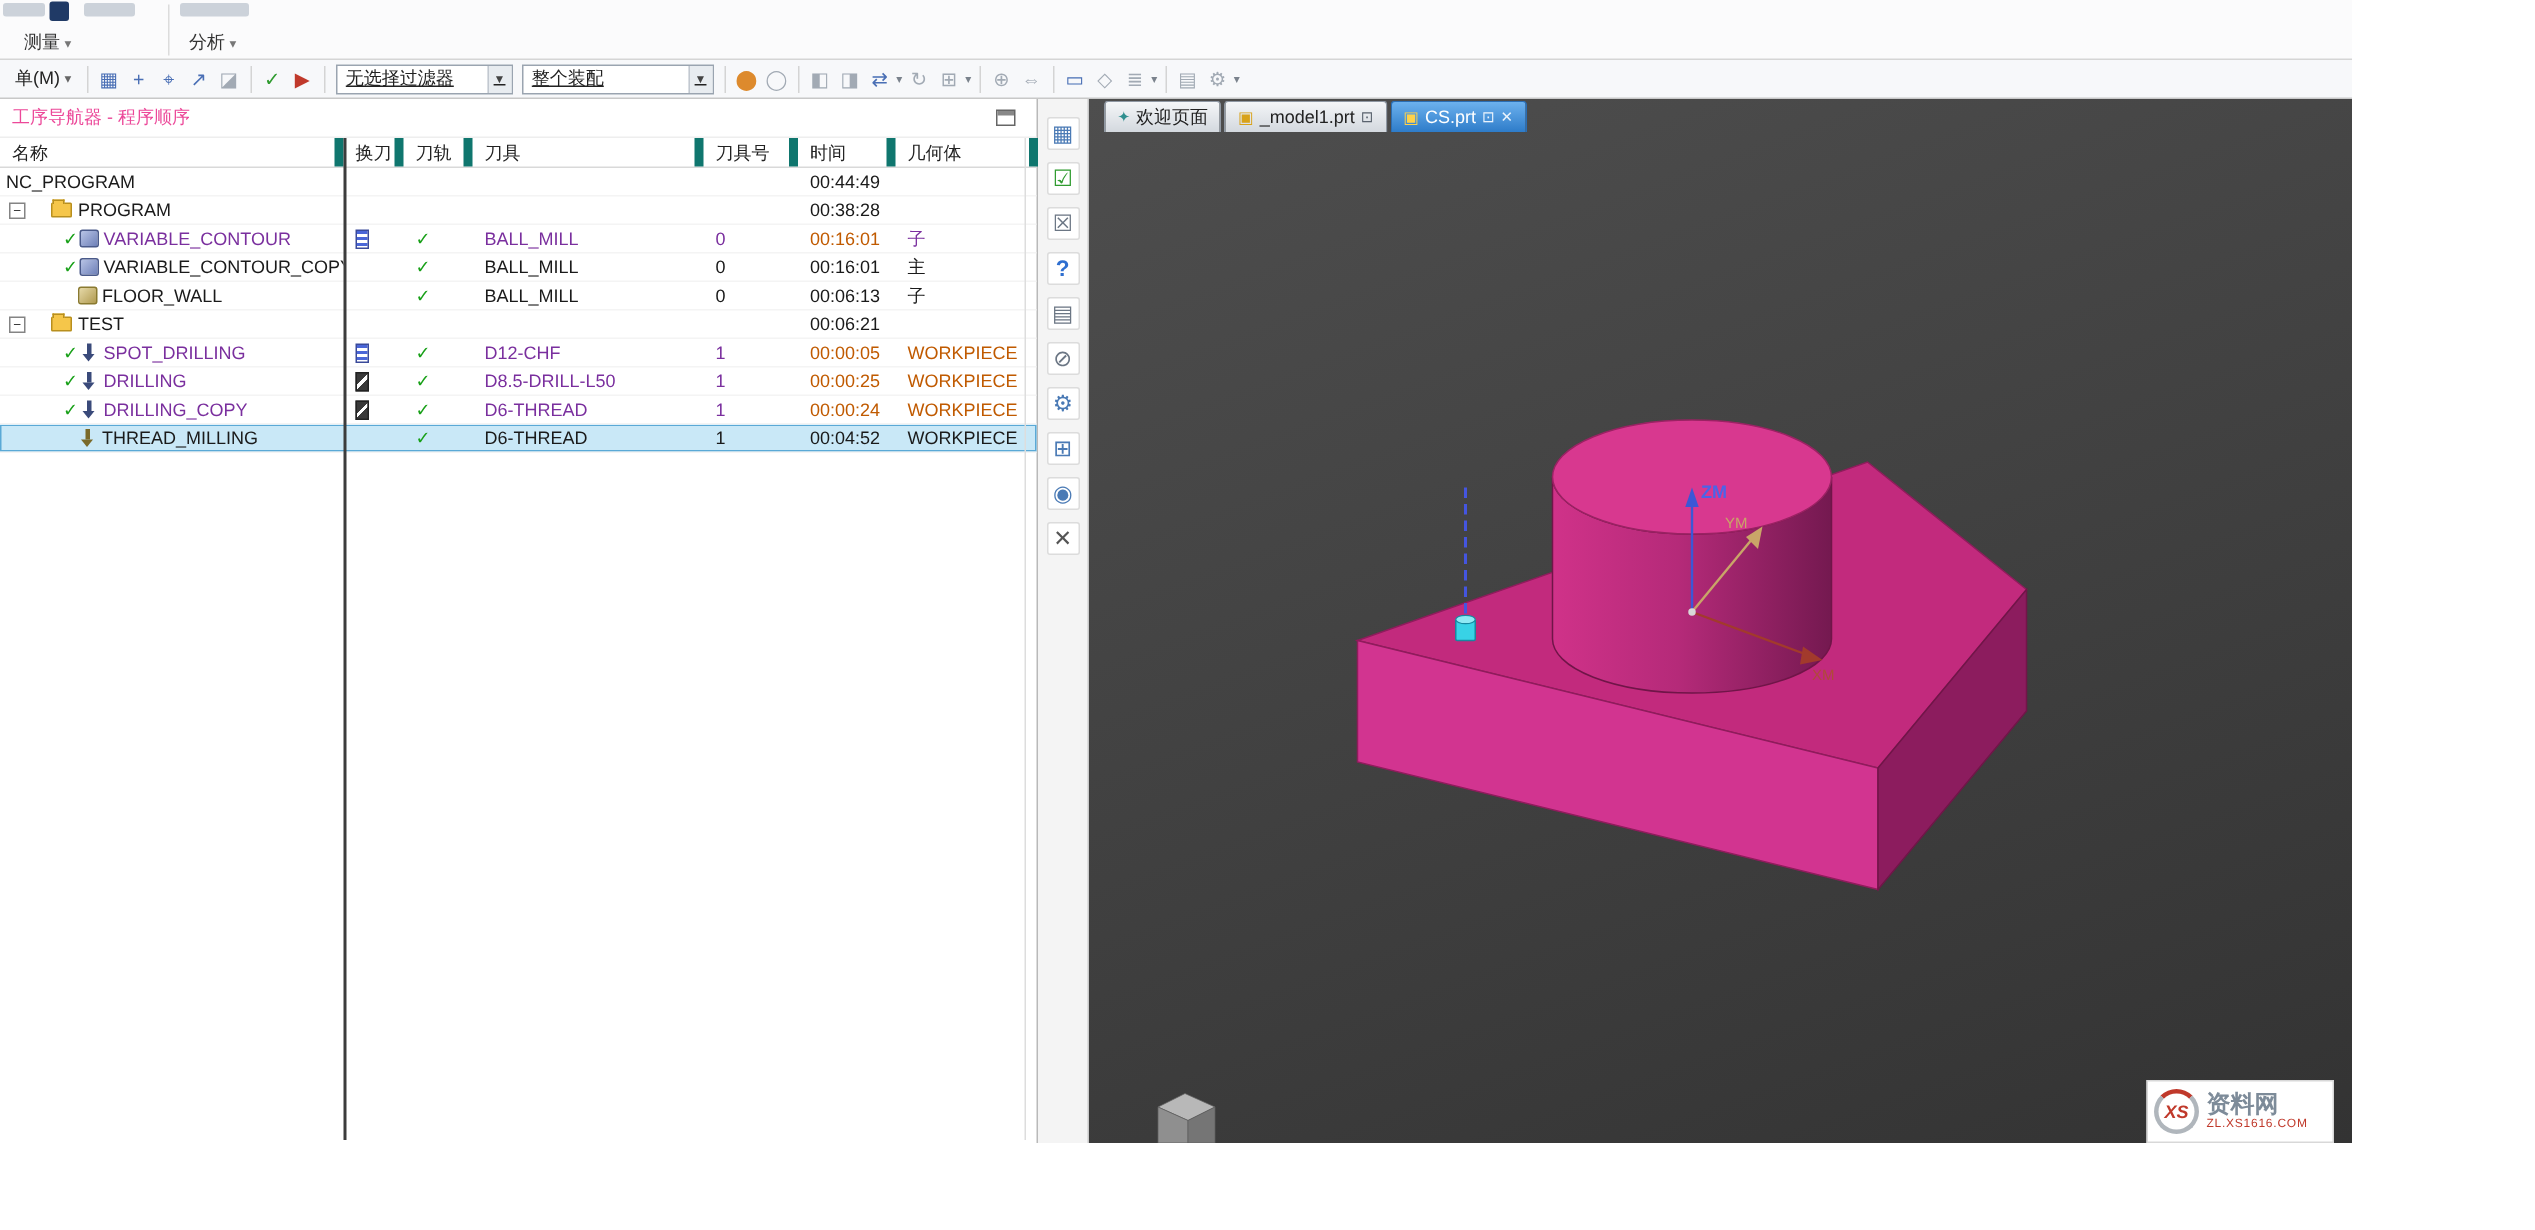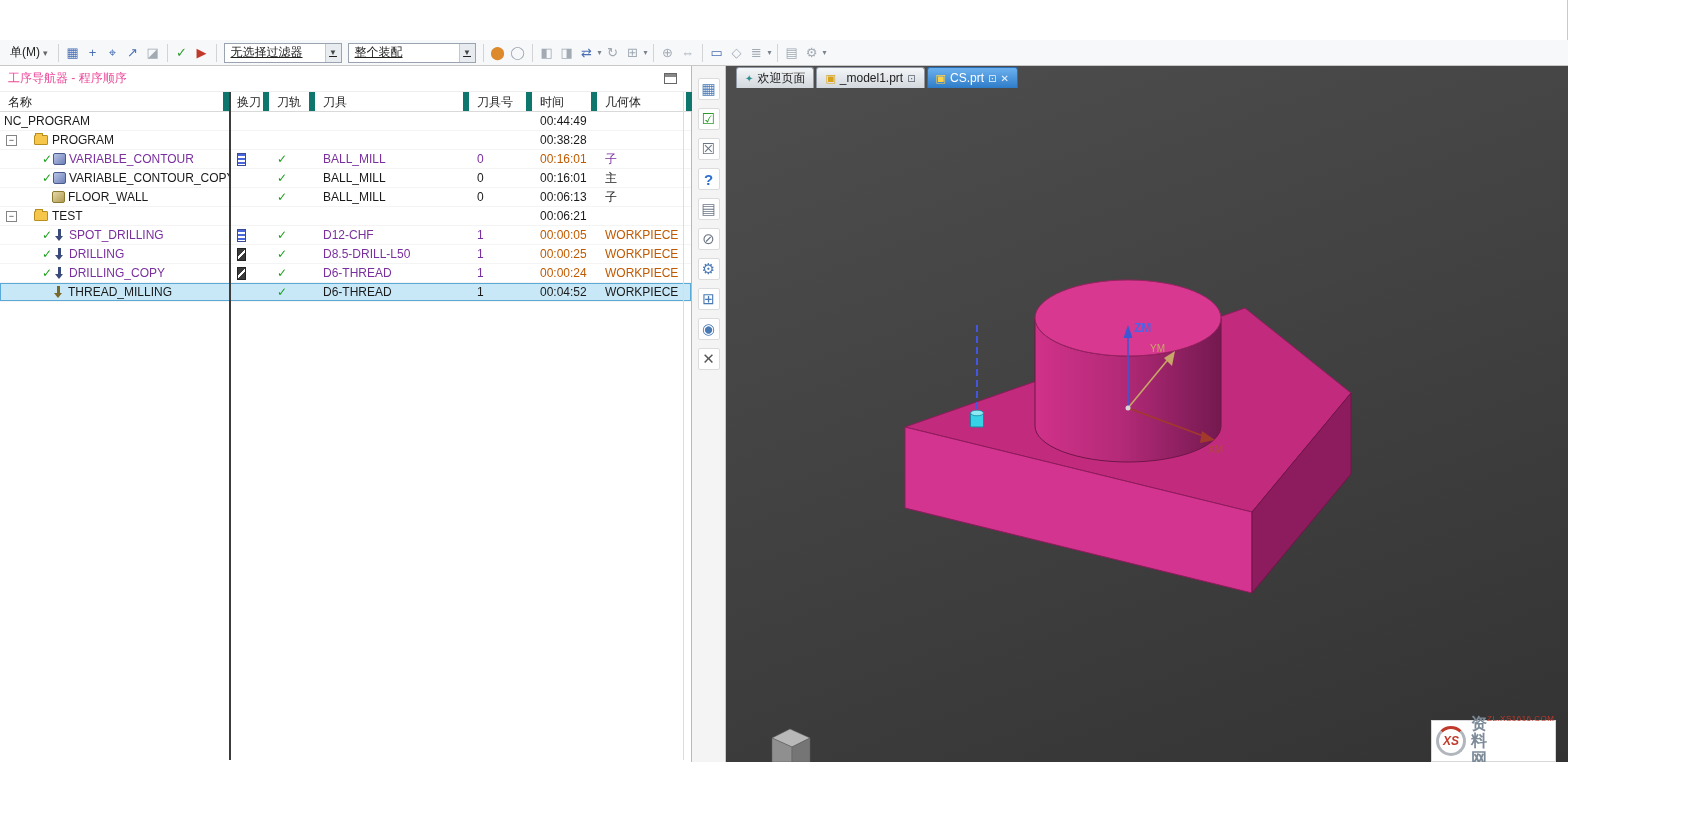--- a/index.html
+++ b/index.html
@@ -74,30 +74,39 @@
   .tab { height:21px; display:flex; align-items:center; gap:4px; padding:0 8px; font-size:12px; color:#222; background:linear-gradient(#f4f6f8,#d3d8de); border:1px solid #8f98a3; border-bottom:none; border-radius:3px 3px 0 0; cursor:default; }
   .tab.active { background:linear-gradient(#6cb1ee,#2e7cc9); color:#ffffff; border-color:#2a6eb5; }
   .tab .tico-part { color:#d8a21a; font-size:11px; }
   .tab .tglyph { font-size:10px; color:#5a636e; }
   .tab.active .tglyph { color:#eaf3fc; }
   .scene { position:absolute; left:0; top:0; }
 
   
   .watermark { position:absolute; right:12px; bottom:0; width:125px; height:42px; background:#ffffff; border:1px solid #d8d8d8; display:flex; align-items:center; padding:2px 4px; gap:5px; z-index:20; }
   .wm-logo { width:30px; height:30px; border:3px solid #b0b6bc; border-top-color:#c0392b; border-radius:50%; display:flex; align-items:center; justify-content:center; font-size:12px; font-style:italic; font-weight:bold; color:#c0392b; flex:none; }
-  .wm-text { display:flex; flex-direction:row; line-height:1.1; }
+  .wm-text { display:flex; flex-direction:column; line-height:1.1; }
   .wm-site { font-size:16px; font-weight:bold; color:#7d8b99; }
   .wm-domain { font-size:8px; color:#c0392b; letter-spacing:0.5px; }
 </style>
 </head>
 <body>
 
 <div class="screen">
   <div class="app">
 
+    <div class="ribbon">
+      <div class="clip-bar" style="left:2px;width:28px;"></div>
+      <div class="clip-icon"></div>
+      <div class="clip-bar" style="left:56px;width:34px;"></div>
+      <div class="clip-bar" style="left:120px;width:46px;"></div>
+      <div class="rgroup" style="left:16px;"><span>测量</span><span class="ct">▾</span></div>
+      <div class="rsep"></div>
+      <div class="rgroup" style="left:126px;"><span>分析</span><span class="ct">▾</span></div>
+    </div>
 
     <div class="toolbar">
       <div class="tb-menu">
           <span>单(M)</span>
           <span class="ct">▾</span>
         </div>
       <div class="tsep"></div>
       <span class="tico blue">▦</span>
       <span class="tico blue">+</span>
       <span class="tico blue">⌖</span>

